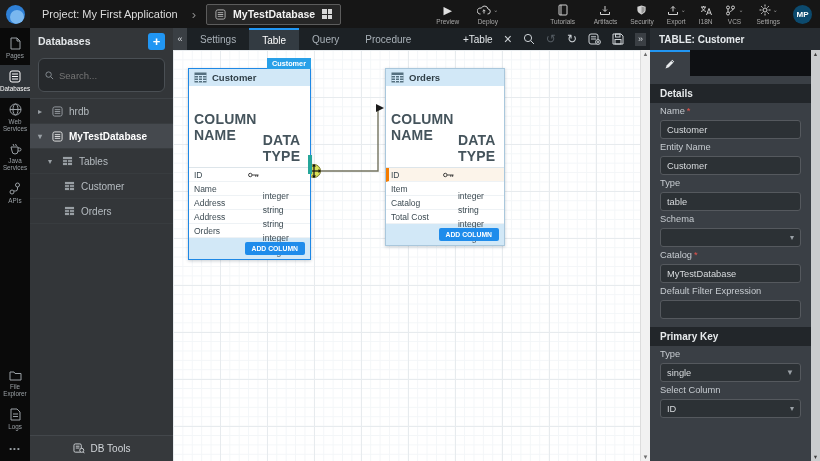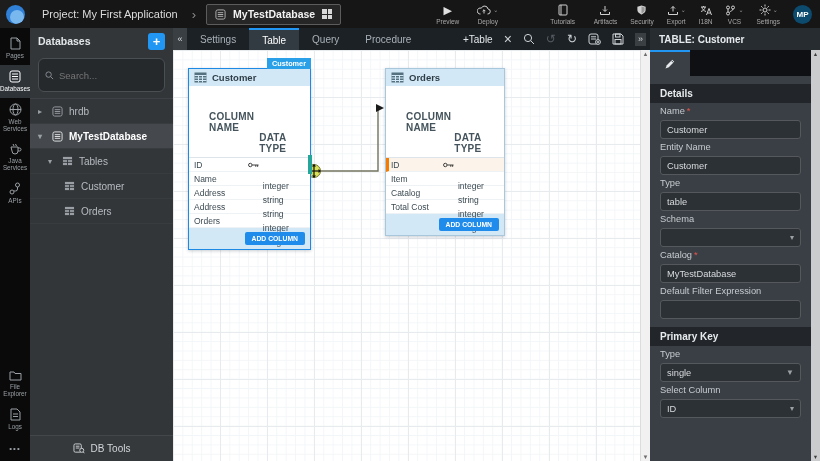--- a/index.html
+++ b/index.html
@@ -82,21 +82,21 @@
       linear-gradient(90deg,#f3f6f8 1px, transparent 1px);
     background-size:47px 47px,47px 47px,9.4px 9.4px,9.4px 9.4px; z-index:10; }
   .vscroll { position:absolute; right:0; top:0; bottom:0; width:10px; background:#f1f1f1;
     border-left:1px solid #dcdcdc; display:flex; flex-direction:column; justify-content:space-between;
     align-items:center; padding:1px 0; color:#6d6d6d; font-size:6px; }
   .etable { position:absolute; width:123px; background:#fff; border:1px solid #a9c7dc;
     box-shadow:0 1px 3px rgba(40,60,80,.25); font-size:8.5px; }
   .etable.selected { border-color:#1e88e5; }
   .ehead { background:#d2e8f7; display:flex; align-items:center; gap:5px; padding:3px 5px;
     font-weight:bold; color:#2f3e46; font-size:9.5px; }
-  .ecols { display:flex; padding:3px 20px; font-weight:bold; font-size:10px; color:#45545c;
+  .ecols { display:flex; padding:3px 5px; font-weight:bold; font-size:14px; color:#45545c;
     border-bottom:1px solid #dde5ea; background:#fff; letter-spacing:.2px; }
   .c-name { width:62%; display:flex; align-items:center; } .c-type { width:38%;margin-top:43px; }
   .erow { display:flex; align-items:center; padding:0 5px; height:14px; border-bottom:1px solid #eef2f5;
     color:#3c4a52; background:#fff; cursor:pointer; }
   .erow.hl { background:#fcf4ea; border-left:3px solid #f57c00; padding-left:2px; }
   .keywrap { margin-left:auto; margin-right:4px; }
   .efoot { background:#d2e8f7; padding:4px 5px; display:flex; justify-content:flex-end; }
   .addcol { background:#1f8ceb; border:none; color:#fff; font-size:6.8px; font-weight:bold;
     padding:3px 7px; border-radius:2px; cursor:pointer; font-family:inherit; }
   .badge { position:absolute; top:-11px; right:-1px; background:#29a0e8; color:#fff;

